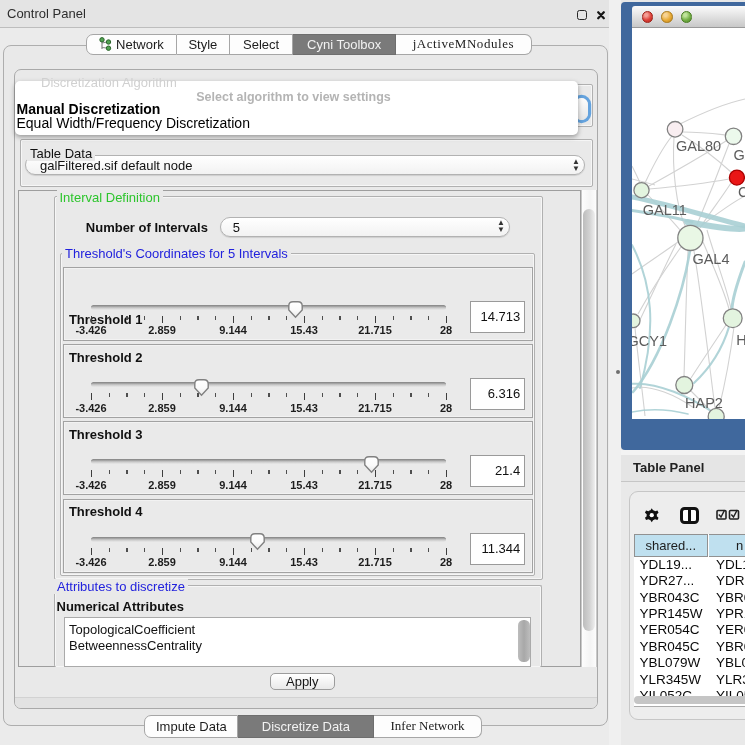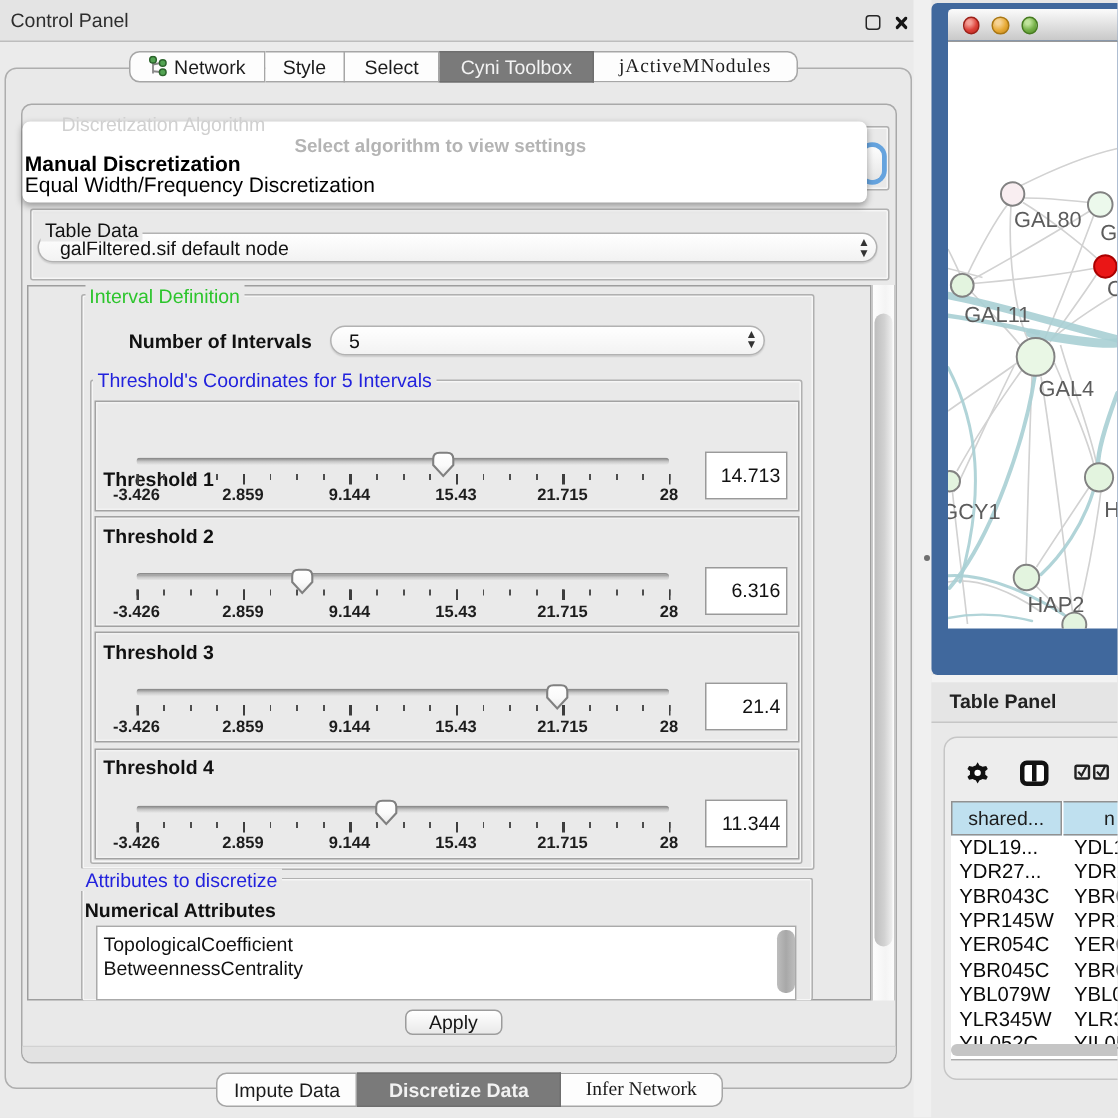--- a/index.html
+++ b/index.html
@@ -232,21 +232,21 @@
   </div>
 <div id="listthumb"></div>
 
 <div id="sbtrack"></div>
 <div id="sbthumb"></div>
 <div id="applyband"></div>
 <div id="applybtn">Apply</div>
 
 <div class="seg" id="botseg">
 <span style="width:94px;">Impute Data</span>
-<span class="on" style="width:136px;font-weight:bold;">Discretize Data</span>
+<span class="on" style="width:136px;">Discretize Data</span>
 <span style="width:107.3px;">Infer Network</span>
 </div>
 
 <div id="popup"></div>
 <span id="pop1">Select algorithm to view settings</span>
 <span id="pop2">Manual Discretization</span>
 <span id="pop3">Equal Width/Frequency Discretization</span>
 <span id="fadedlabel">Discretization Algorithm</span>
 
 <div id="gapstrip"></div>

